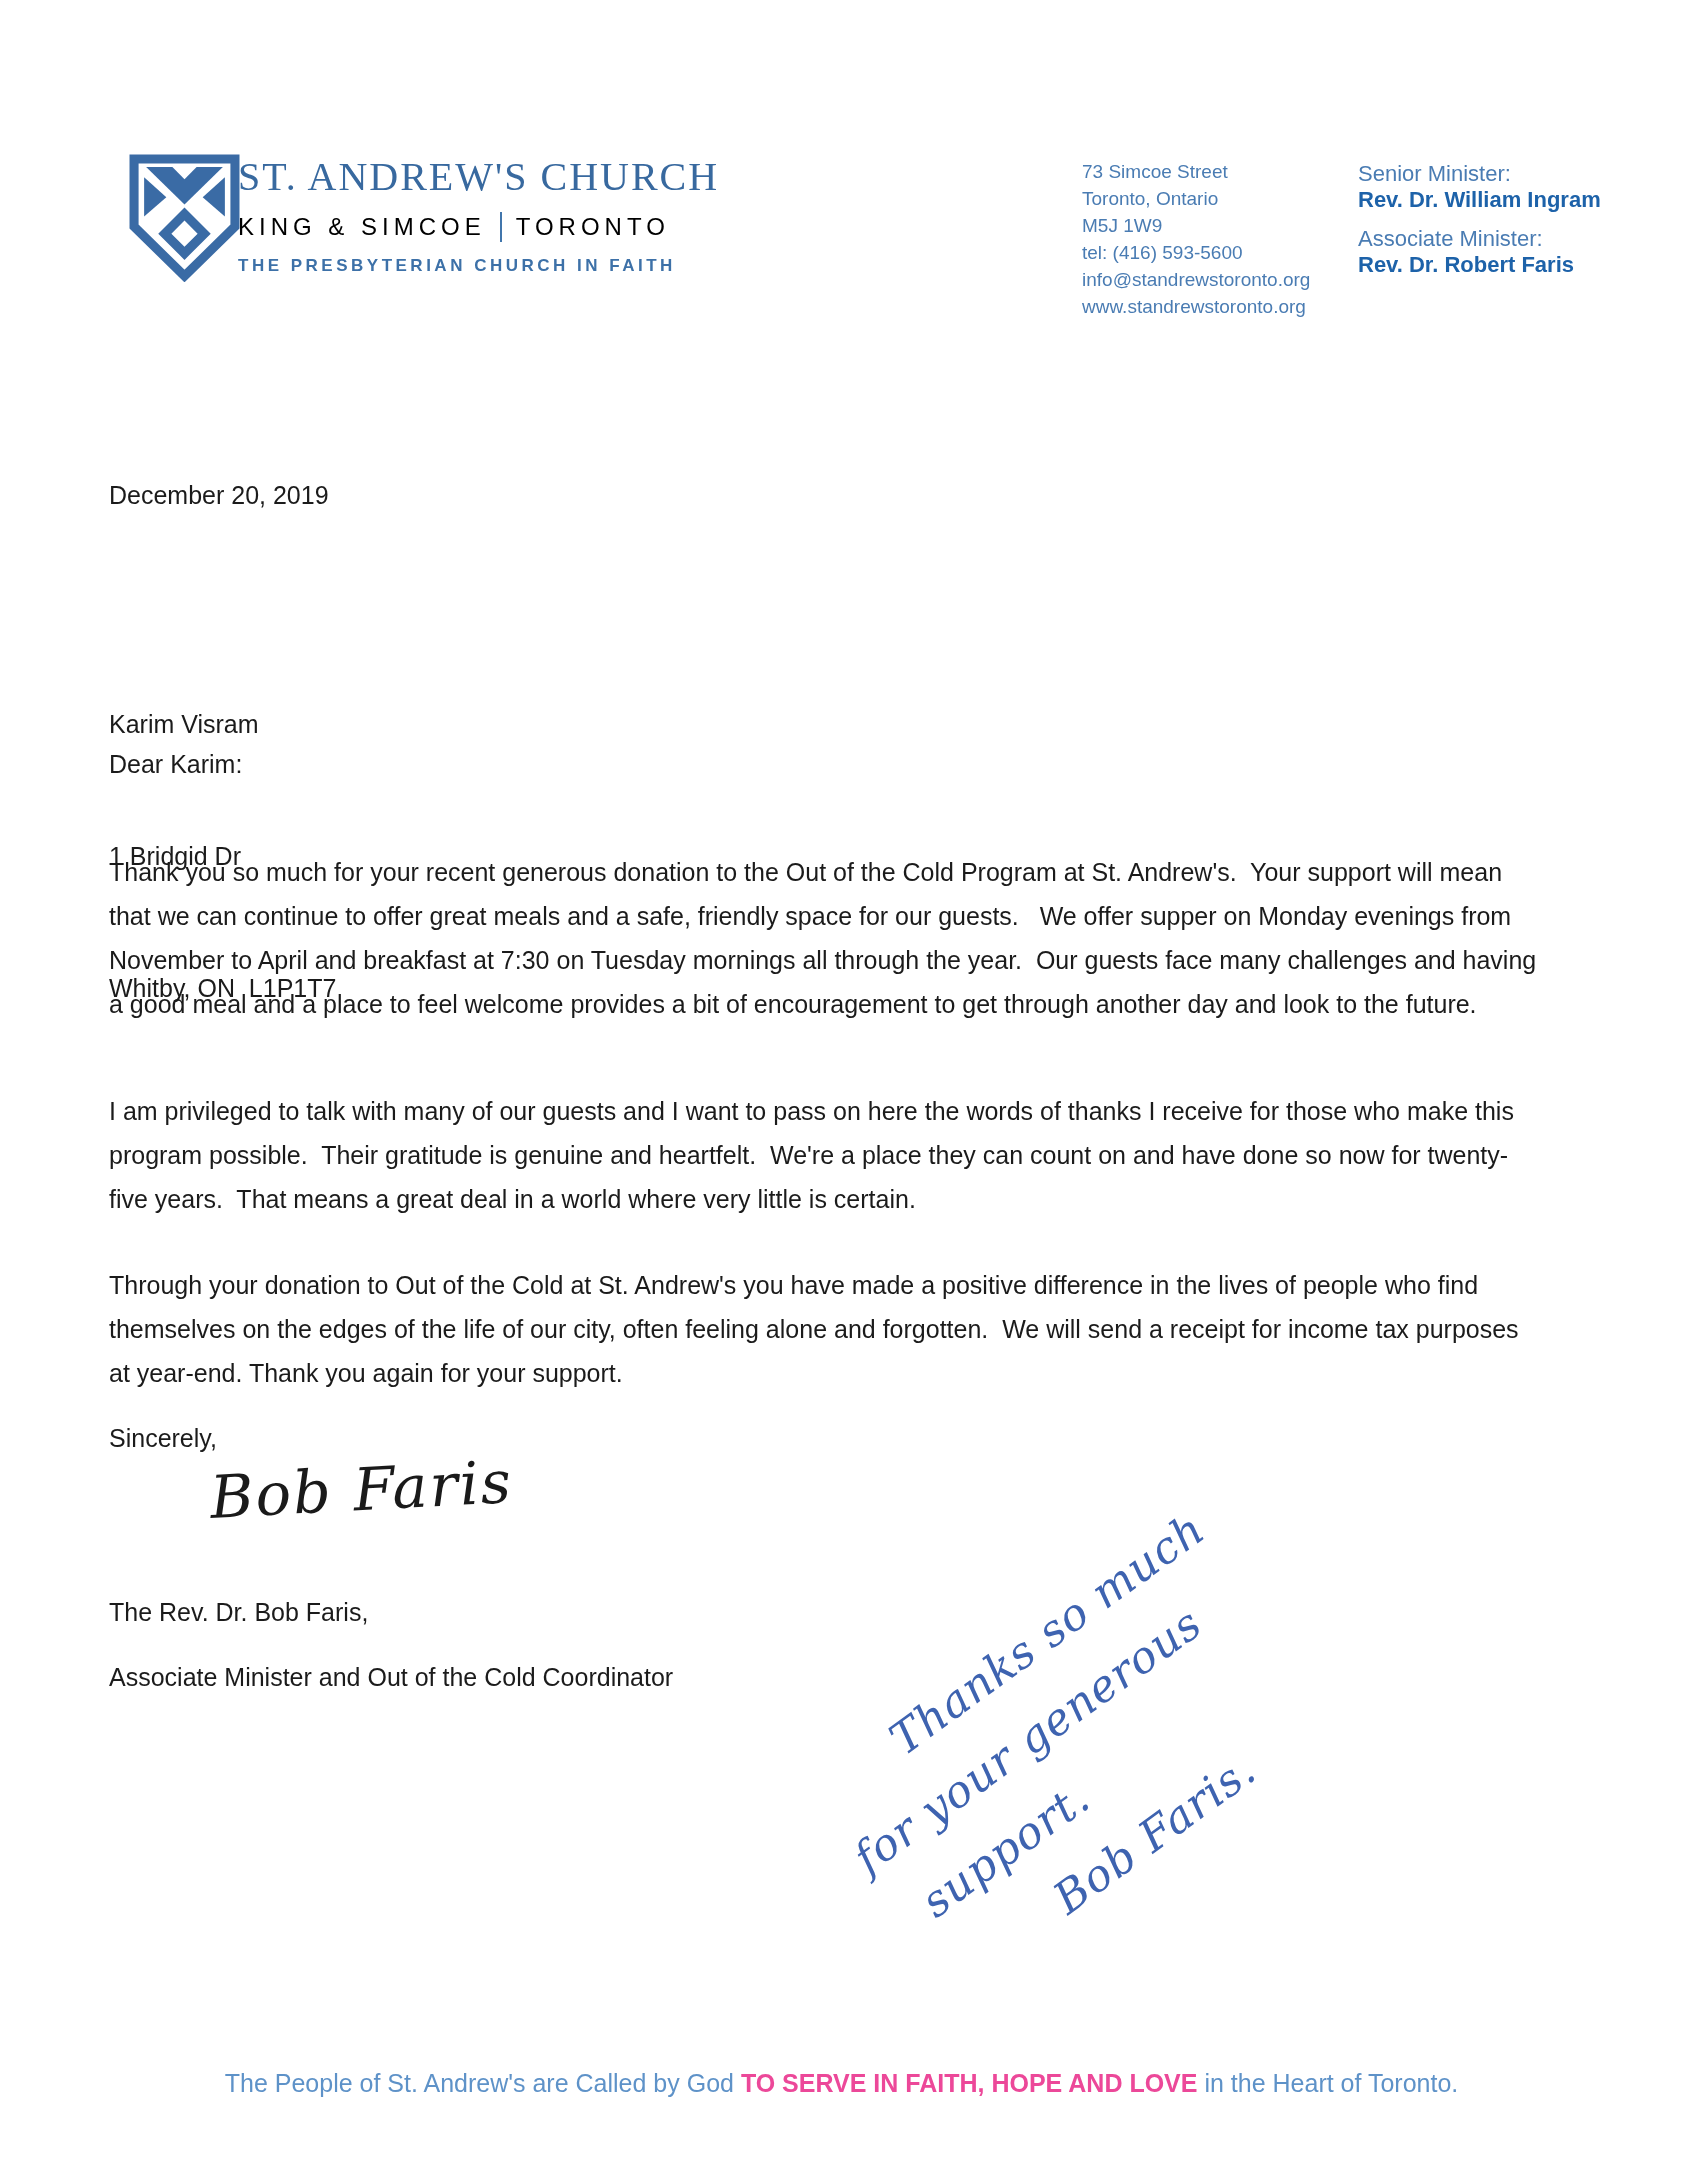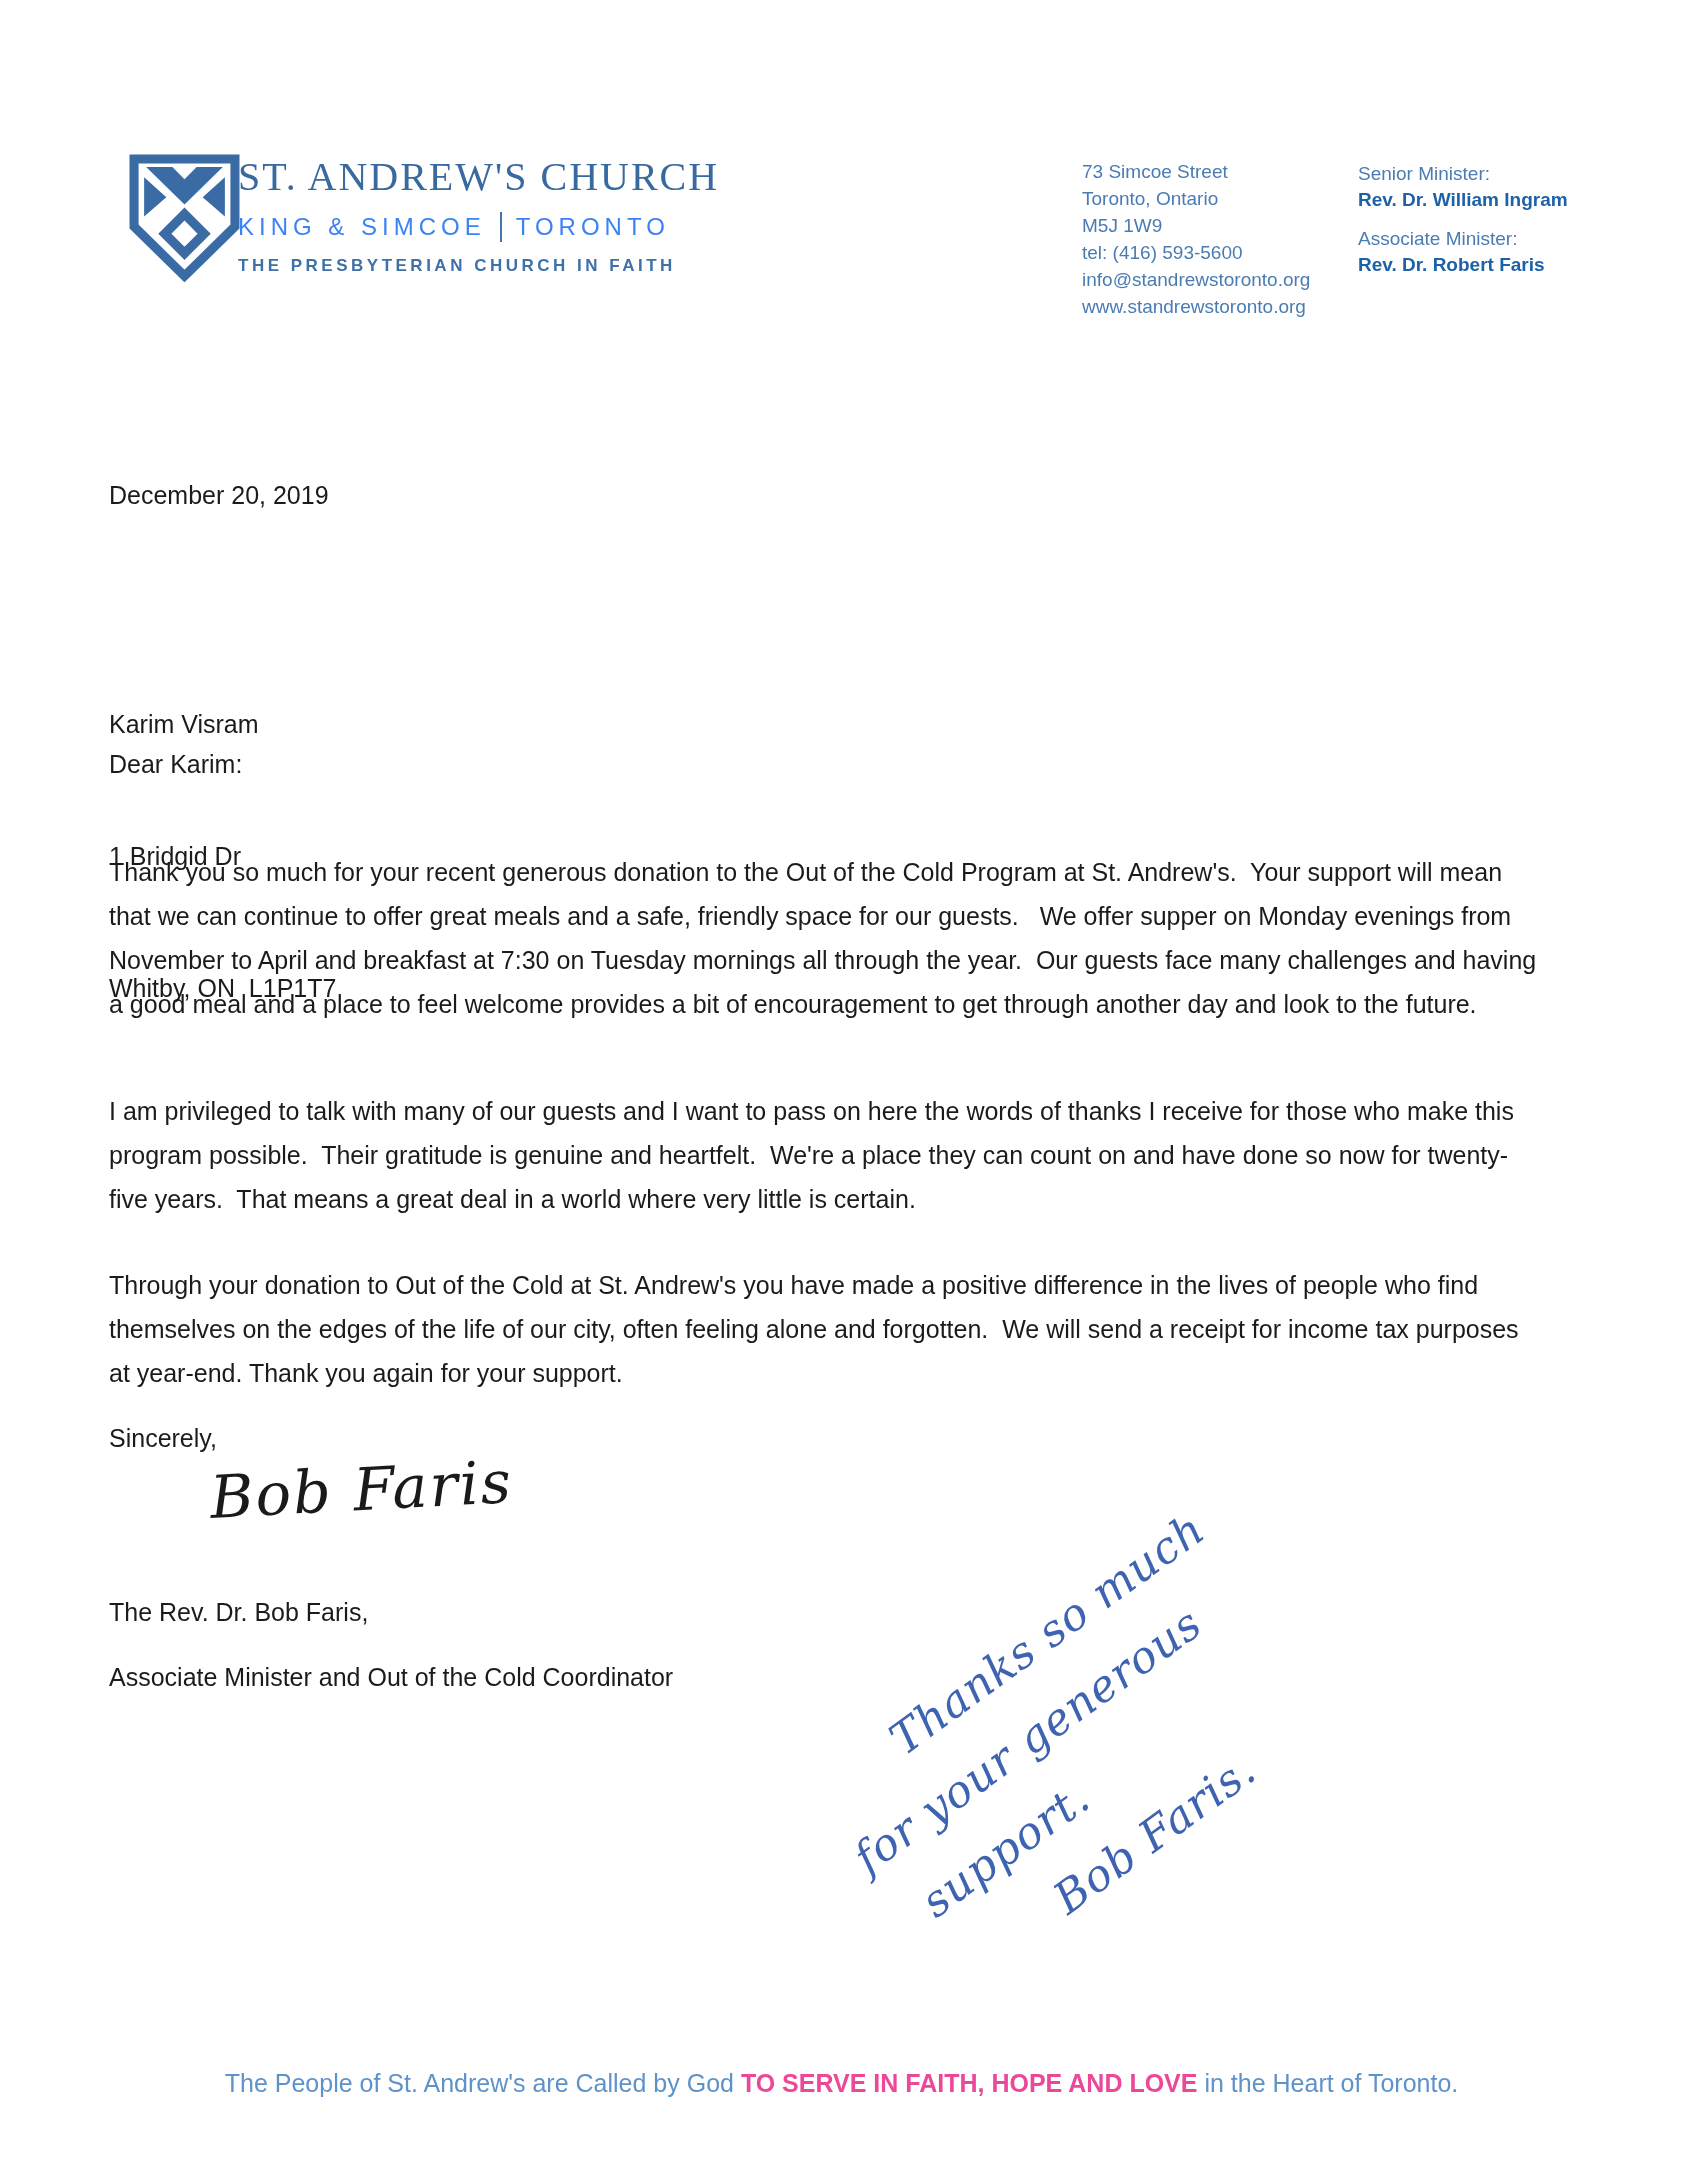--- a/index.html
+++ b/index.html
@@ -36,21 +36,21 @@
     font-family: "Liberation Serif", serif;
     font-size: 40px;
     letter-spacing: 2px;
     color: #38699f;
     white-space: nowrap;
   }
   .brand .location-line {
     margin-top: 12px;
     font-size: 24px;
     letter-spacing: 5px;
-    color: #3b82f6;
+    color: #000000;
     display: flex;
     align-items: center;
     white-space: nowrap;
   }
   .brand .loc-divider {
     display: inline-block;
     width: 2px;
     height: 30px;
     background: #4176ac;
     margin: 0 14px;
@@ -69,21 +69,21 @@
     left: 1082px;
     top: 150px;
     font-size: 19px;
     line-height: 27px;
     color: #4a7cb3;
   }
   .ministers-block {
     position: absolute;
     left: 1358px;
     top: 153px;
-    font-size: 19px;
+    font-size: 22px;
     line-height: 26px;
     color: #4a7cb3;
   }
   .minister-entry { margin-bottom: 13px; }
   .minister-name {
     font-weight: bold;
     color: #1d62a9;
   }
 
   

